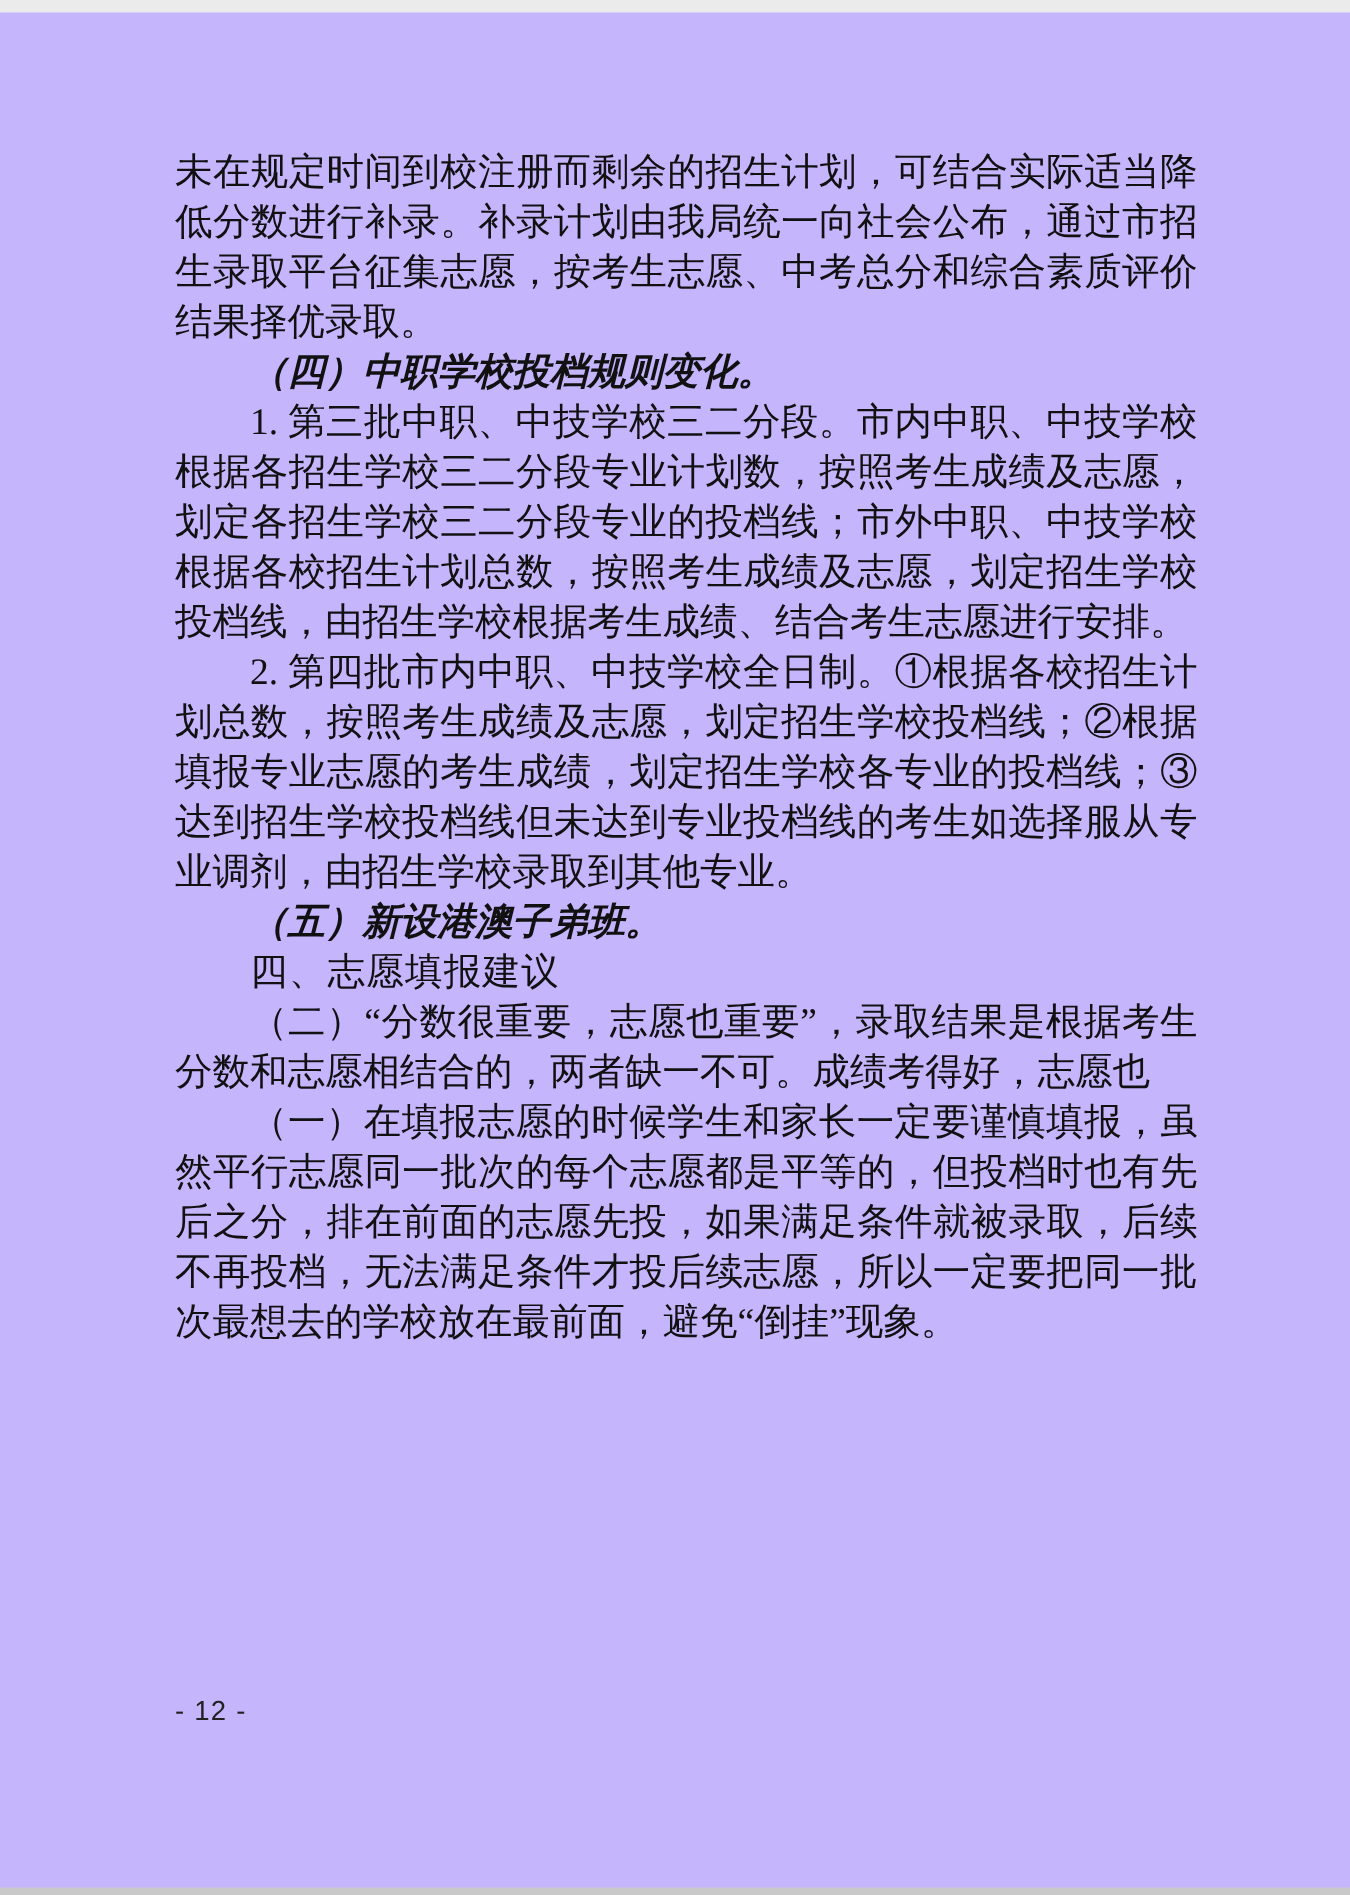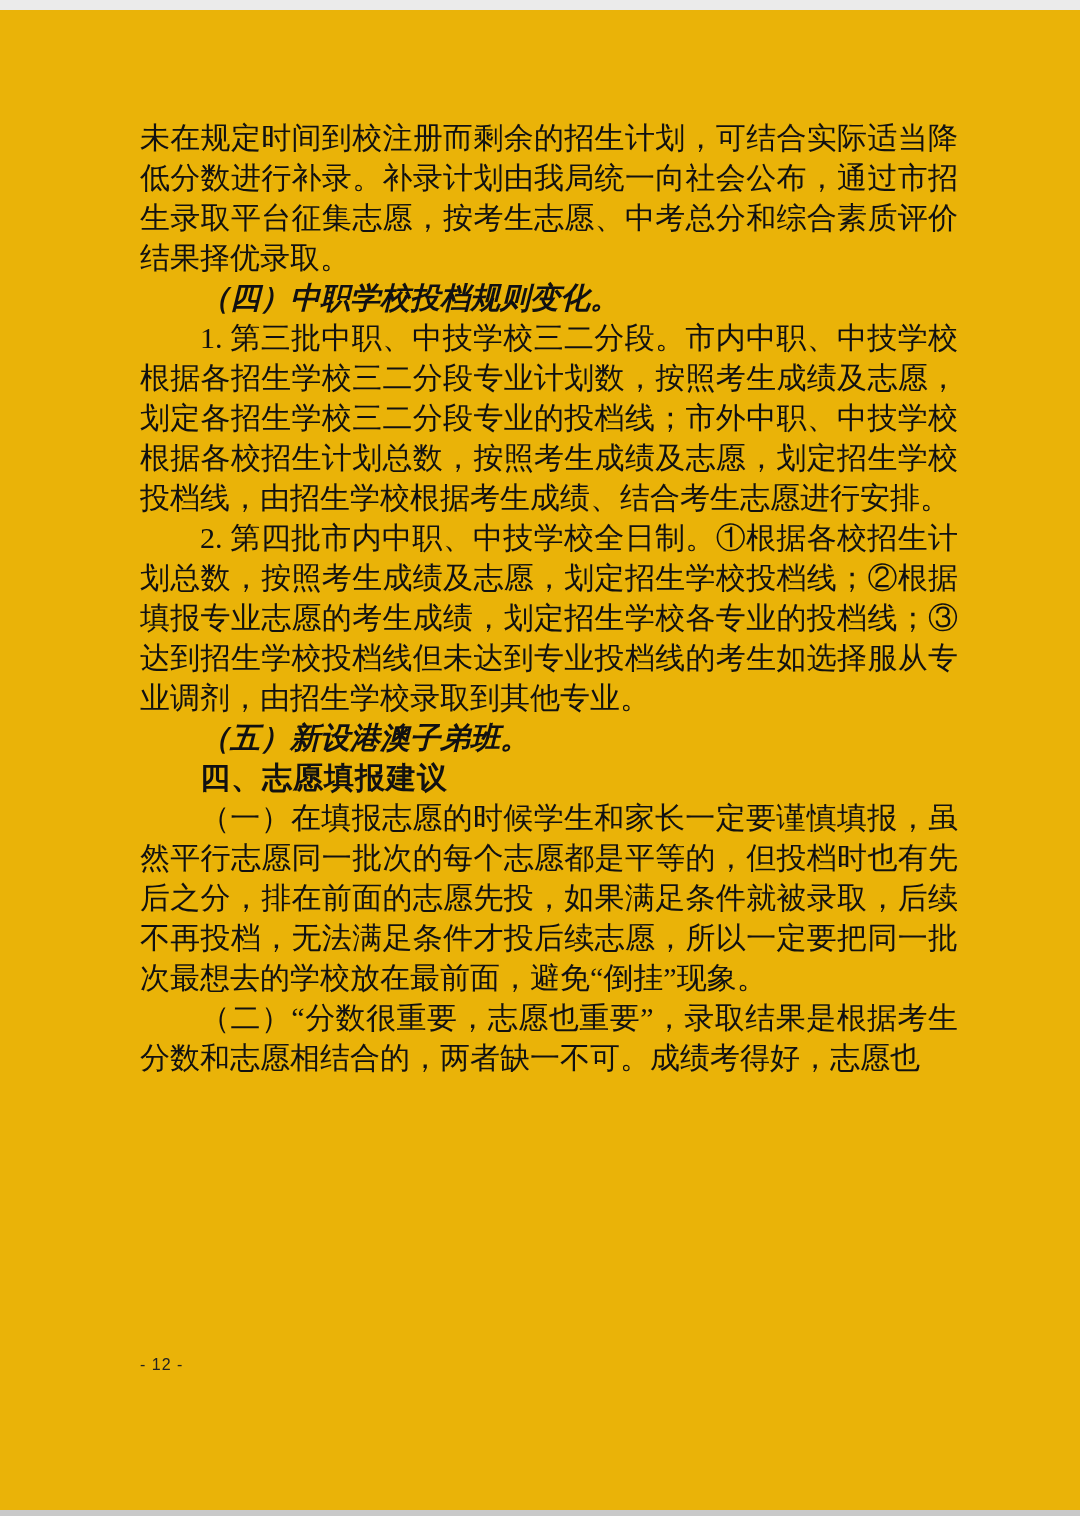--- a/index.html
+++ b/index.html
@@ -4,21 +4,21 @@
 <style>
   html, body {
     margin: 0;
     padding: 0;
     background: #ffffff;
   }
   .page {
     position: relative;
     width: 1080px;
     height: 1516px;
-    background: #eab308;
+    background: #c4b5fd;
     overflow: hidden;
     font-family: "Liberation Serif", "DejaVu Serif", serif;
     color: #111111;
   }
   .top-edge {
     position: absolute;
     top: 0; left: 0;
     width: 100%;
     height: 10px;
     background: #ebebeb;
@@ -44,30 +44,30 @@
     text-justify: inter-ideograph;
   }
   .indent { text-indent: 2em; }
   .h-serif {
     font-weight: bold;
     text-indent: 2em;
     font-style: italic;
   }
   .h-sans {
     font-family: "Liberation Sans", "DejaVu Sans", sans-serif;
-    font-weight: bold;
+    font-weight: normal;
     text-indent: 2em;
     letter-spacing: 1px;
   }
   .page-number {
     position: absolute;
     left: 140px;
     top: 1356px;
     font-family: "Liberation Sans", "DejaVu Sans", sans-serif;
-    font-size: 16px;
+    font-size: 22px;
     color: #222222;
     letter-spacing: 1px;
   }
 </style>
 </head>
 <body>
 
 <div class="page">
   <div class="top-edge"></div>
 
@@ -79,21 +79,21 @@
 
     <p class="indent">1. 第三批中职、中技学校三二分段。市内中职、中技学校根据各招生学校三二分段专业计划数，按照考生成绩及志愿，划定各招生学校三二分段专业的投档线；市外中职、中技学校根据各校招生计划总数，按照考生成绩及志愿，划定招生学校投档线，由招生学校根据考生成绩、结合考生志愿进行安排。</p>
 
     <p class="indent">2. 第四批市内中职、中技学校全日制。①根据各校招生计划总数，按照考生成绩及志愿，划定招生学校投档线；②根据填报专业志愿的考生成绩，划定招生学校各专业的投档线；③达到招生学校投档线但未达到专业投档线的考生如选择服从专业调剂，由招生学校录取到其他专业。</p>
 
     <p class="h-serif">（五）新设港澳子弟班。</p>
 
 
     <p class="h-sans">四、志愿填报建议</p>
 
+    <p class="indent">（二）“分数很重要，志愿也重要”，录取结果是根据考生分数和志愿相结合的，两者缺一不可。成绩考得好，志愿也</p>
+
     <p class="indent">（一）在填报志愿的时候学生和家长一定要谨慎填报，虽然平行志愿同一批次的每个志愿都是平等的，但投档时也有先后之分，排在前面的志愿先投，如果满足条件就被录取，后续不再投档，无法满足条件才投后续志愿，所以一定要把同一批次最想去的学校放在最前面，避免“倒挂”现象。</p>
-
-    <p class="indent">（二）“分数很重要，志愿也重要”，录取结果是根据考生分数和志愿相结合的，两者缺一不可。成绩考得好，志愿也</p>
   </div>
 
   <div class="page-number">- 12 -</div>
 
   <div class="bottom-edge"></div>
 </div>
 
 </body></html>

